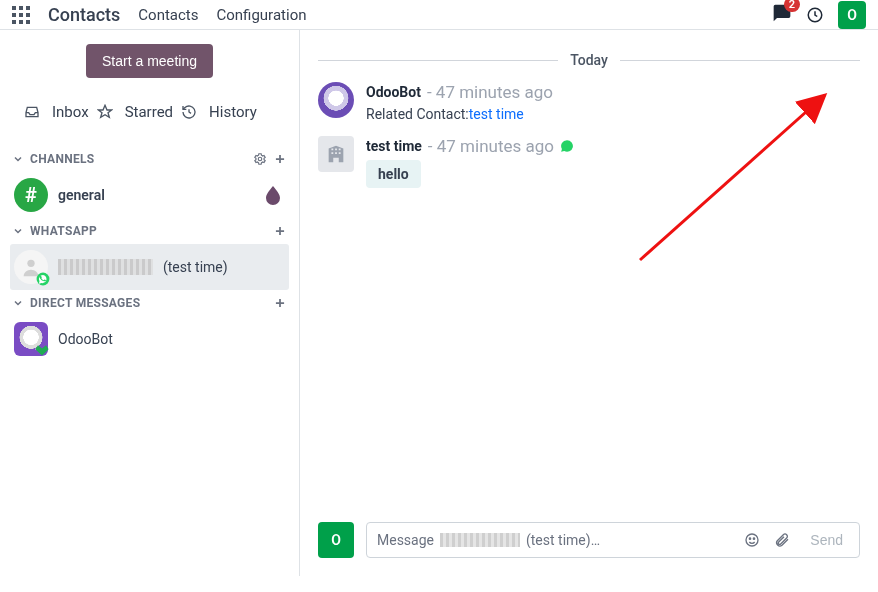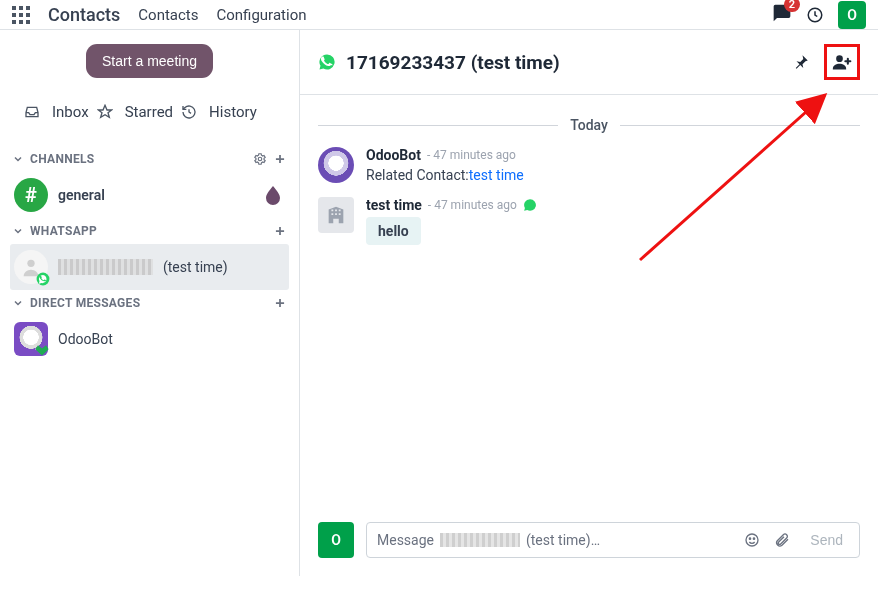--- a/index.html
+++ b/index.html
@@ -51,21 +51,21 @@
   
   .main { display:flex; height:calc(592px - 46px); }
   .sidebar {
     width:300px; border-right:1px solid #dee2e6; padding:14px 10px 0 10px;
     display:flex; flex-direction:column;
     position:relative;
   }
   .start-meeting {
     align-self:center;
     background:#71546a; color:#fff; border:none;
-    padding:9px 16px; border-radius:11px; font-size:14px;
+    padding:9px 16px; border-radius:4px; font-size:14px;
     cursor:pointer; margin-bottom:22px;
   }
   .nav-list { display:flex; flex-direction:row; gap:8px; margin-bottom:22px; padding-left:14px;}
   .nav-item { display:flex; align-items:center; gap:12px; cursor:pointer; color:#374151; font-size:15px; padding:3px 0;}
   .nav-item svg { width:16px; height:16px; }
   .section-header {
     display:flex; align-items:center; gap:6px;
     font-size:12px; font-weight:700; color:#6b7280; letter-spacing:.3px;
     padding:6px 2px; cursor:pointer;
   }
@@ -138,21 +138,21 @@
   }
   .day-divider .line { flex:1; height:1px; background:#d1d5db; }
   .day-divider .label { font-size:14px; color:#4b5563; font-weight:500;}
   .msg-row { display:flex; gap:12px; margin-bottom:14px; }
   .msg-avatar { width:36px;height:36px;border-radius:50%; background:#eceaf7; display:flex;align-items:center;justify-content:center; overflow:hidden;}
   .msg-avatar.bot { background: radial-gradient(circle at 50% 45%, #fff 0 28%, #cfc8e8 29% 46%, #6b4db5 47% 100%);}
   .msg-avatar.building { background:#e5e7eb; border-radius:4px;}
   .msg-content { display:flex; flex-direction:column; gap:4px; }
   .msg-head { display:flex; align-items:center; gap:6px; }
   .msg-author { font-weight:700; color:#1f2937; font-size:14px;}
-  .msg-time { font-size:12px; color:#9ca3af; }
+  .msg-time { font-size:17px; color:#9ca3af; }
   .msg-time::before{ content:"- "; }
   .msg-body { font-size:14px; color:#374151; }
   .msg-body a { color:#0d6efd; text-decoration:none; }
   .bubble {
     display:inline-block; background:#e7f3f4; padding:6px 12px; border-radius:4px;
     font-size:14px; color:#374151;font-weight:bold;
   }
   .composer {
     display:flex; align-items:center; gap:12px; padding:12px 18px 18px;
   }
@@ -299,41 +299,20 @@
           <path d="M12 5v14M5 12h14"></path>
         </svg>
     </div>
     <div class="dm-item">
       <div class="bot-avatar"></div>
       <span>OdooBot</span>
     </div>
   </div>
 
   <div class="convo">
-    <div class="convo-header">
-      <svg class="wa-icon" viewBox="0 0 24 24" fill="#25D366">
-          <path d="M12 2a10 10 0 0 0-8.7 15L2 22l5.2-1.3A10 10 0 1 0 12 2zm5.3 14c-.3.7-1.5 1.3-2.1 1.4-.6.1-1.3.2-4.1-.9-3.4-1.4-5.6-4.9-5.7-5.1-.2-.2-1.4-1.8-1.4-3.5 0-1.7.9-2.5 1.2-2.8.3-.3.7-.4 1-.4h.7c.2 0 .5 0 .8.7l1.1 2.8c.1.2.1.4 0 .6l-.5.7c-.2.2-.4.5-.2.8.2.3 1 1.6 2.1 2.6 1.4 1.3 2.6 1.7 3 1.8.3.2.6.1.8-.1l1-1.2c.3-.4.6-.3.9-.2l2.7 1.3c.3.2.6.3.6.5.1.2.1 1-.2 1.7z"></path>
-        </svg>
-      <span class="title">17169233437 (test time)</span>
-      <span class="spacer"></span>
-      <div class="pin-btn">
-        <svg viewBox="0 0 24 24" width="18" height="18" fill="#1f2937">
-            <path d="M14 3l7 7-3 1-4 4 1 5-4-4-5 5-1-1 5-5-4-4 5 1 4-4z"></path>
-          </svg>
-      </div>
-      <div class="highlight-box">
-        <div class="adduser-btn">
-          <svg viewBox="0 0 24 24" width="20" height="20" fill="#1f2937">
-              <circle cx="9" cy="8" r="4"></circle>
-              <path d="M1 20c0-4 4-6 8-6s8 2 8 6v1H1z"></path>
-              <path d="M19 8v6M16 11h6" stroke="#1f2937" stroke-width="2.5" stroke-linecap="round"></path>
-            </svg>
-        </div>
-      </div>
-    </div>
 
     <div class="convo-body">
       <div class="day-divider">
         <div class="line"></div>
         <span class="label">Today</span>
         <div class="line"></div>
       </div>
 
       <div class="msg-row">
         <div class="msg-avatar bot"></div>

